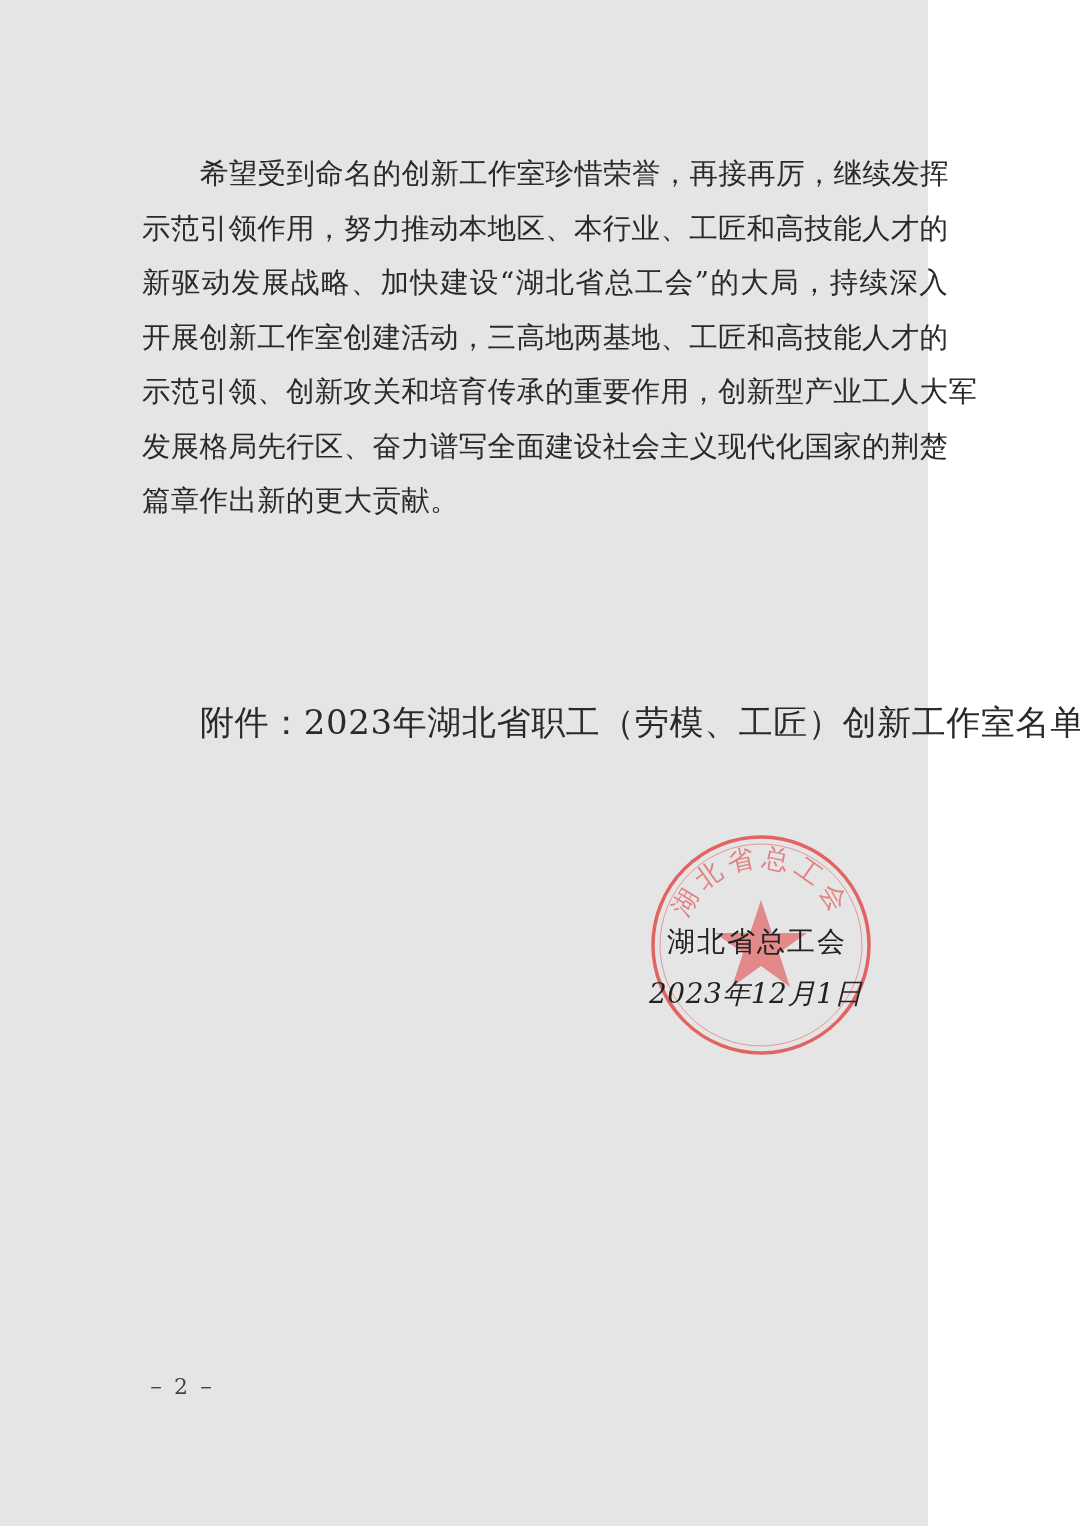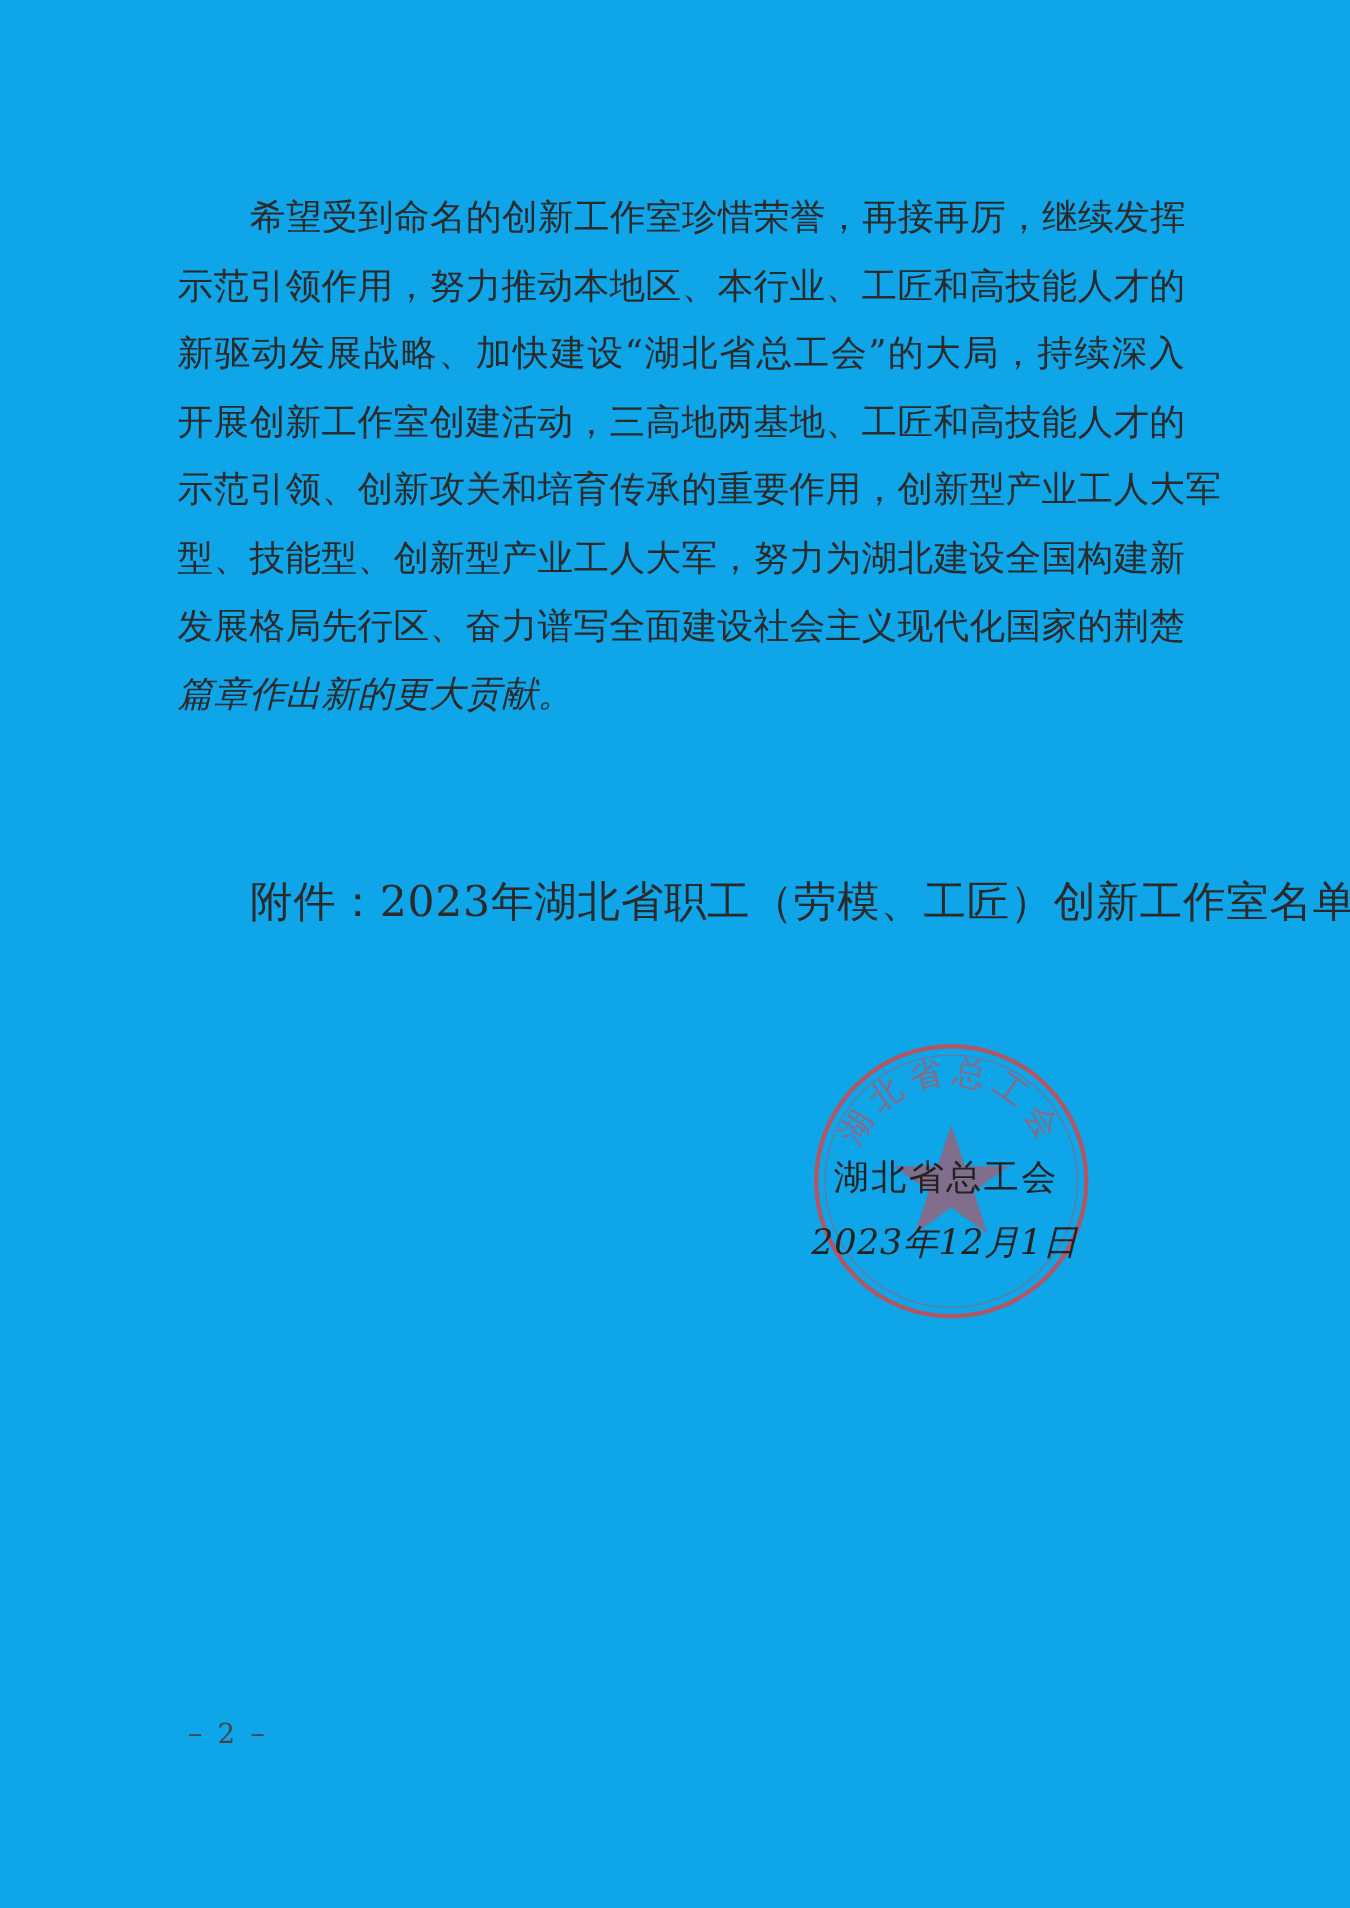--- a/index.html
+++ b/index.html
@@ -11,42 +11,42 @@
     width: 1080px;
     height: 1526px;
     position: relative;
     overflow: hidden;
     font-family: "DejaVu Serif", "Liberation Serif", serif;
     color: #2a2a2a;
   }
   .page {
     position: absolute;
     left: 0; top: 0;
-    width: 1080px;
+    width: 928px;
     height: 1526px;
-    background: #0ea5e9;
+    background: #e5e5e5;
   }
   .body-text {
     position: absolute;
     left: 142px;
     top: 152px;
     width: 806px;
   }
   .line {
     display: block;
     height: 54.5px;
     line-height: 44px;
     font-size: 28.5px;
     letter-spacing: 0.3px;
     white-space: nowrap;
     text-align: justify;
     text-align-last: justify;
   }
   .line.first { padding-left: 58px; }
-  .line.last { text-align-last: left; font-style: italic; }
+  .line.last { text-align-last: left; }
   .attachment {
     position: absolute;
     left: 200px;
     top: 700px;
     font-size: 34px;
     line-height: 44px;
     white-space: nowrap;
     letter-spacing: 0.6px;
   }
   .seal {
@@ -80,21 +80,20 @@
 <body>
 
 <div class="page">
 
   <div class="body-text">
     <span class="line first">希望受到命名的创新工作室珍惜荣誉，再接再厉，继续发挥</span>
     <span class="line">示范引领作用，努力推动本地区、本行业、工匠和高技能人才的</span>
     <span class="line">新驱动发展战略、加快建设“湖北省总工会”的大局，持续深入</span>
     <span class="line">开展创新工作室创建活动，三高地两基地、工匠和高技能人才的</span>
     <span class="line">示范引领、创新攻关和培育传承的重要作用，创新型产业工人大军</span>
-    <span class="line">型、技能型、创新型产业工人大军，努力为湖北建设全国构建新</span>
     <span class="line">发展格局先行区、奋力谱写全面建设社会主义现代化国家的荆楚</span>
     <span class="line last">篇章作出新的更大贡献。</span>
   </div>
 
   <div class="attachment">附件：2023年湖北省职工（劳模、工匠）创新工作室名单</div>
 
   <svg class="seal" viewBox="0 0 226 226" xmlns="http://www.w3.org/2000/svg">
     <g fill="none" stroke="#e0403f" opacity="0.78">
       <circle cx="113" cy="113" r="108" stroke-width="3.5"></circle>
       <circle cx="113" cy="113" r="101" stroke-width="1" opacity="0.6"></circle>

